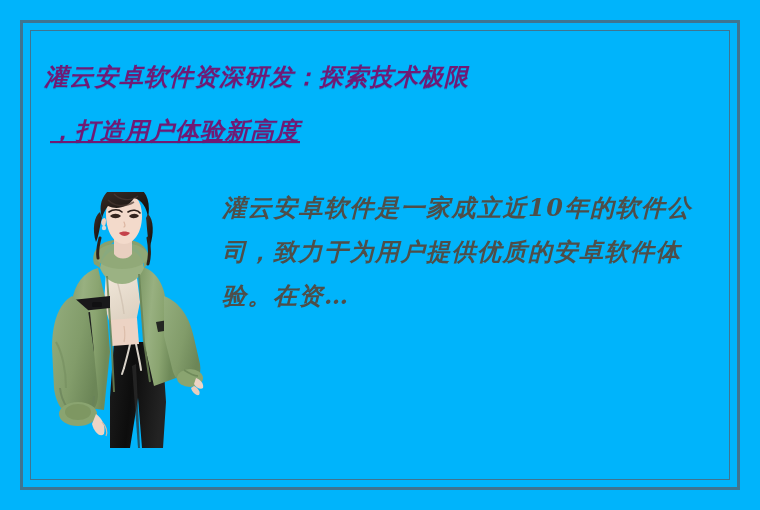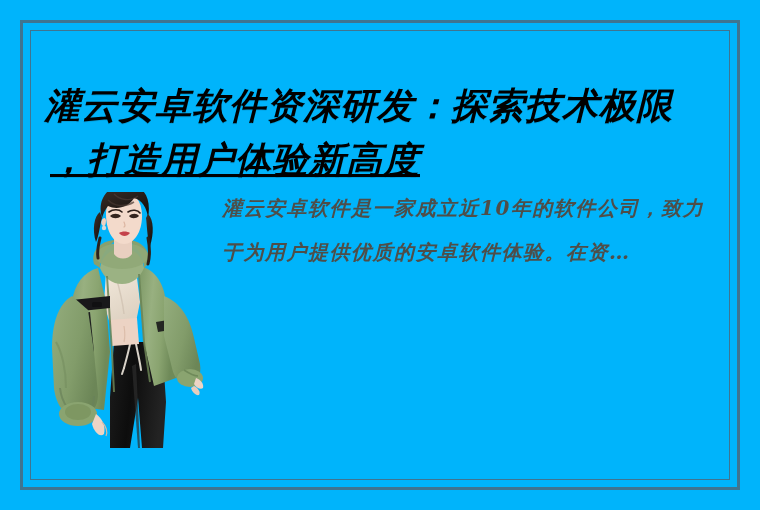--- a/index.html
+++ b/index.html
@@ -40,48 +40,47 @@
     box-sizing: border-box;
     pointer-events: none;
   }
 
   
   .headline {
     position: absolute;
     left: 44px;
     top: 50px;
     width: 700px;
-    color: #000000;
+    color: #701a75;
     font-family: "DejaVu Serif", "Liberation Serif", serif;
-    font-size: 36px;
+    font-size: 24px;
     font-weight: 700;
     font-style: italic;
     letter-spacing: 1px;
     line-height: 54px;
     text-shadow: 0 1px 0 rgba(0,0,0,0.10);
-    margin-top: 28px;
   }
   .headline .line {
     display: block;
     white-space: nowrap;
   }
   .headline .line-2 {
     padding-left: 6px;
     text-decoration: underline;
   }
 
   
   .body-copy {
     position: absolute;
     left: 222px;
     top: 186px;
     width: 500px;
     color: #4e4e49;
     font-family: "DejaVu Serif", "Liberation Serif", serif;
-    font-size: 20px;
+    font-size: 24px;
     font-style: italic;
     font-weight: 600;
     line-height: 44px;
     letter-spacing: 1.5px;
   }
 
   
   .figure {
     position: absolute;
     left: 44px;

